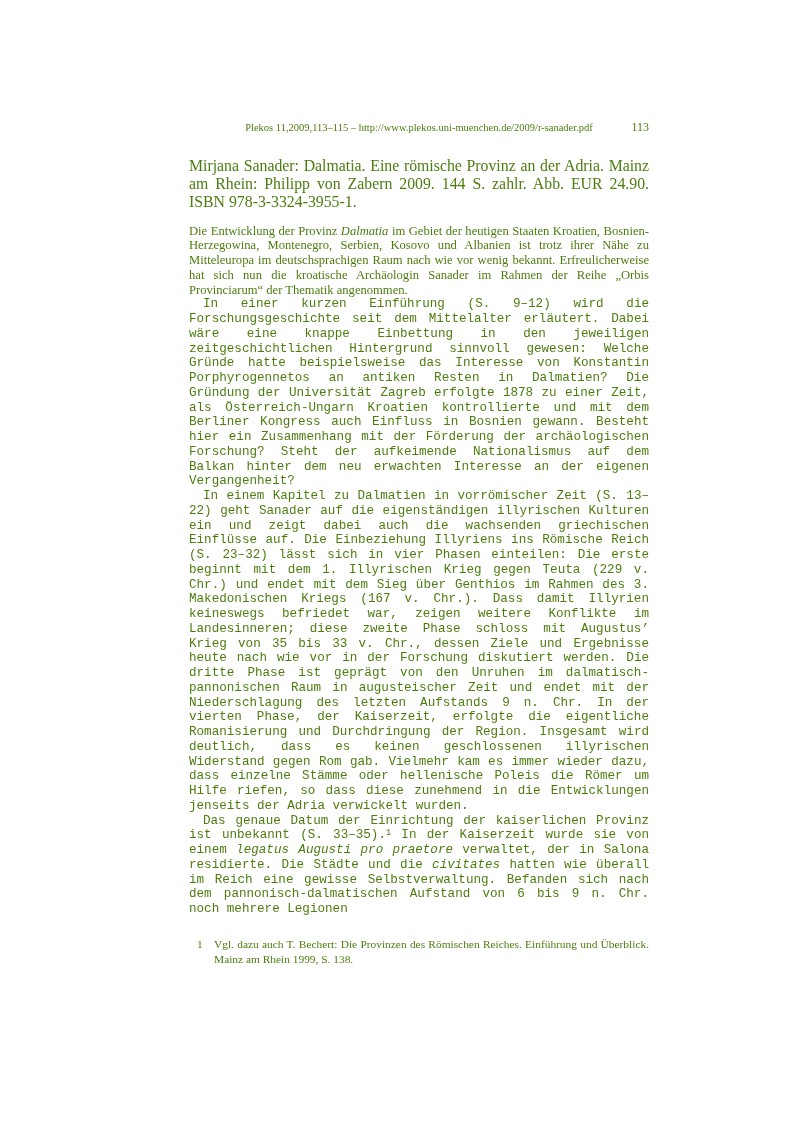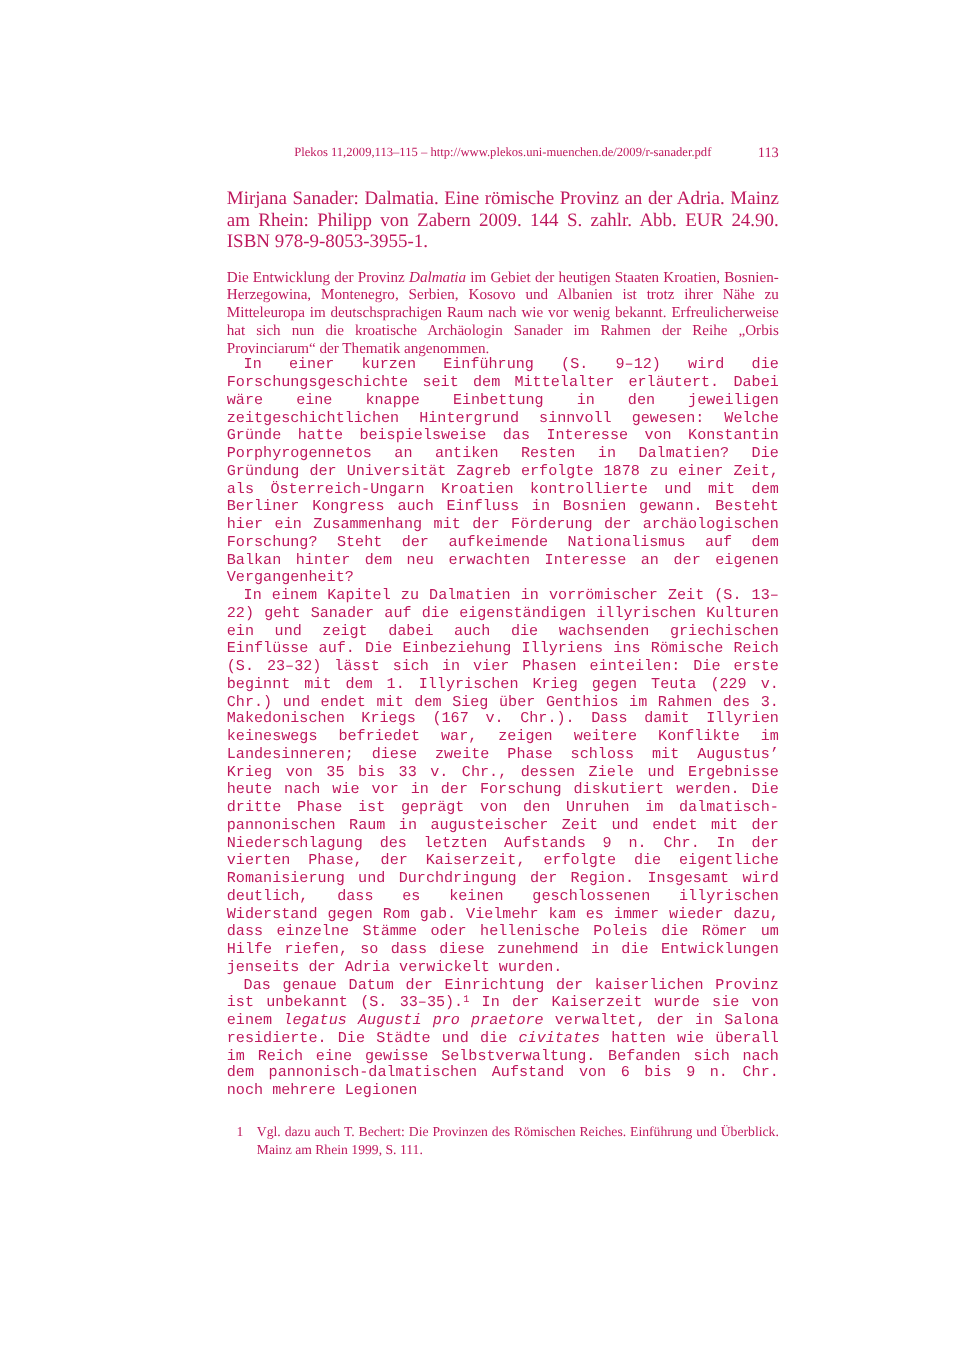--- a/index.html
+++ b/index.html
@@ -7,21 +7,21 @@
     padding: 0;
     background: #ffffff;
   }
   .page {
     position: relative;
     width: 800px;
     height: 1049px;
     background: #ffffff;
     overflow: hidden;
     font-family: "Liberation Serif", "DejaVu Serif", serif;
-    color: #be185d;
+    color: #4d7c0f;
   }
   .content {
     position: absolute;
     left: 189px;
     top: 121px;
     width: 460px;
   }
   .running-header {
     position: relative;
     width: 100%;
@@ -82,28 +82,28 @@
 <body>
 
 <div class="page">
   <div class="content">
 
     <div class="running-header">
       <span>Plekos 11,2009,113–115 – http://www.plekos.uni-muenchen.de/2009/r-sanader.pdf</span>
       <span class="page-number">113</span>
     </div>
 
-    <h1 class="review-title">Mirjana Sanader: Dalmatia. Eine römische Provinz an der Adria. Mainz am Rhein: Philipp von Zabern 2009. 144 S. zahlr. Abb. EUR 24.90. ISBN 978-9-8053-3955-1.</h1>
+    <h1 class="review-title">Mirjana Sanader: Dalmatia. Eine römische Provinz an der Adria. Mainz am Rhein: Philipp von Zabern 2009. 144 S. zahlr. Abb. EUR 24.90. ISBN 978-3-3324-3955-1.</h1>
 
     <div class="review-body">
         <p class="para"><span>Die Entwicklung der Provinz </span><i>Dalmatia</i><span> im Gebiet der heutigen Staaten Kroatien, Bosnien-Herzegowina, Montenegro, Serbien, Kosovo und Albanien ist trotz ihrer Nähe zu Mitteleuropa im deutschsprachigen Raum nach wie vor wenig bekannt. Erfreulicherweise hat sich nun die kroatische Archäologin Sanader im Rahmen der Reihe „Orbis Provinciarum“ der Thematik angenommen.</span></p>
         <p class="para indent"><span>In einer kurzen Einführung (S. 9–12) wird die Forschungsgeschichte seit dem Mittelalter erläutert. Dabei wäre eine knappe Einbettung in den jeweiligen zeitgeschichtlichen Hintergrund sinnvoll gewesen: Welche Gründe hatte beispielsweise das Interesse von Konstantin Porphyrogennetos an antiken Resten in Dalmatien? Die Gründung der Universität Zagreb erfolgte 1878 zu einer Zeit, als Österreich-Ungarn Kroatien kontrollierte und mit dem Berliner Kongress auch Einfluss in Bosnien gewann. Besteht hier ein Zusammenhang mit der Förderung der archäologischen Forschung? Steht der aufkeimende Nationalismus auf dem Balkan hinter dem neu erwachten Interesse an der eigenen Vergangenheit?</span></p>
         <p class="para indent"><span>In einem Kapitel zu Dalmatien in vorrömischer Zeit (S. 13–22) geht Sanader auf die eigenständigen illyrischen Kulturen ein und zeigt dabei auch die wachsenden griechischen Einflüsse auf. Die Einbeziehung Illyriens ins Römische Reich (S. 23–32) lässt sich in vier Phasen einteilen: Die erste beginnt mit dem 1. Illyrischen Krieg gegen Teuta (229 v. Chr.) und endet mit dem Sieg über Genthios im Rahmen des 3. Makedonischen Kriegs (167 v. Chr.). Dass damit Illyrien keineswegs befriedet war, zeigen weitere Konflikte im Landesinneren; diese zweite Phase schloss mit Augustus’ Krieg von 35 bis 33 v. Chr., dessen Ziele und Ergebnisse heute nach wie vor in der Forschung diskutiert werden. Die dritte Phase ist geprägt von den Unruhen im dalmatisch-pannonischen Raum in augusteischer Zeit und endet mit der Niederschlagung des letzten Aufstands 9 n. Chr. In der vierten Phase, der Kaiserzeit, erfolgte die eigentliche Romanisierung und Durchdringung der Region. Insgesamt wird deutlich, dass es keinen geschlossenen illyrischen Widerstand gegen Rom gab. Vielmehr kam es immer wieder dazu, dass einzelne Stämme oder hellenische Poleis die Römer um Hilfe riefen, so dass diese zunehmend in die Entwicklungen jenseits der Adria verwickelt wurden.</span></p>
         <p class="para indent"><span>Das genaue Datum der Einrichtung der kaiserlichen Provinz ist unbekannt (S. 33–35).</span><sup>1</sup><span> In der Kaiserzeit wurde sie von einem </span><i>legatus Augusti pro praetore</i><span> verwaltet, der in Salona residierte. Die Städte und die </span><i>civitates</i><span> hatten wie überall im Reich eine gewisse Selbstverwaltung. Befanden sich nach dem pannonisch-dalmatischen Aufstand von 6 bis 9 n. Chr. noch mehrere Legionen</span></p>
       </div>
 
     <div class="footnote">
       <span class="fn-num">1</span>
-      <span class="fn-text">Vgl. dazu auch T. Bechert: Die Provinzen des Römischen Reiches. Einführung und Überblick. Mainz am Rhein 1999, S. 111.</span>
+      <span class="fn-text">Vgl. dazu auch T. Bechert: Die Provinzen des Römischen Reiches. Einführung und Überblick. Mainz am Rhein 1999, S. 138.</span>
     </div>
 
   </div>
 </div>
 
 </body></html>

